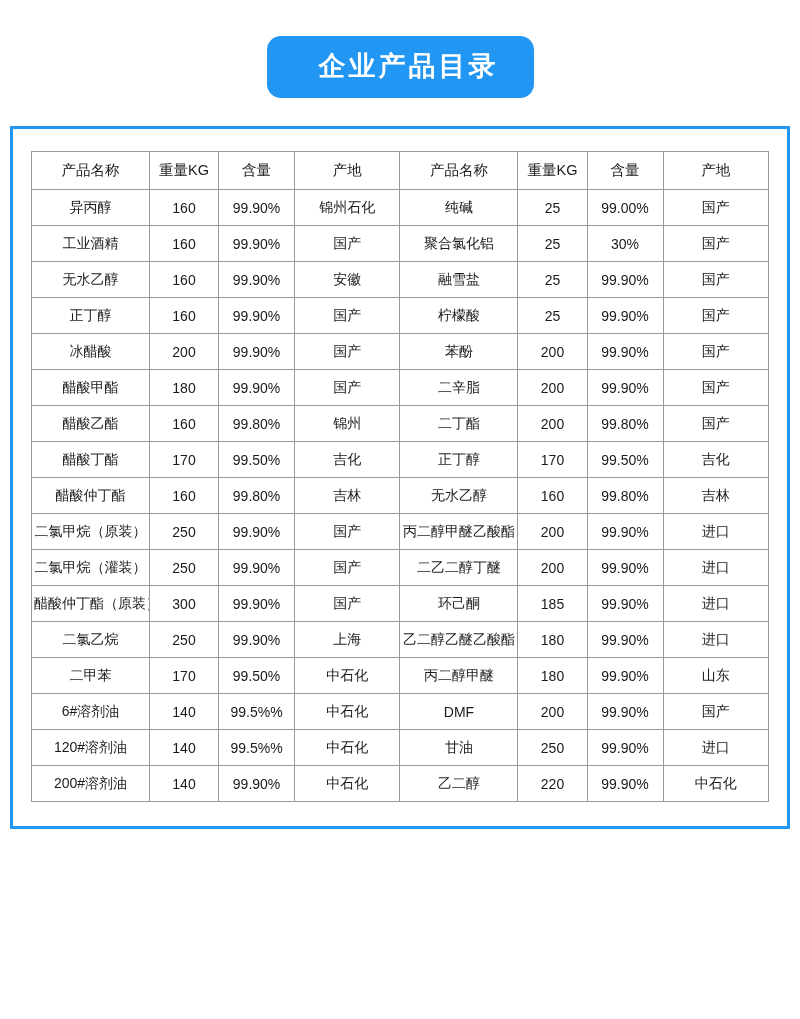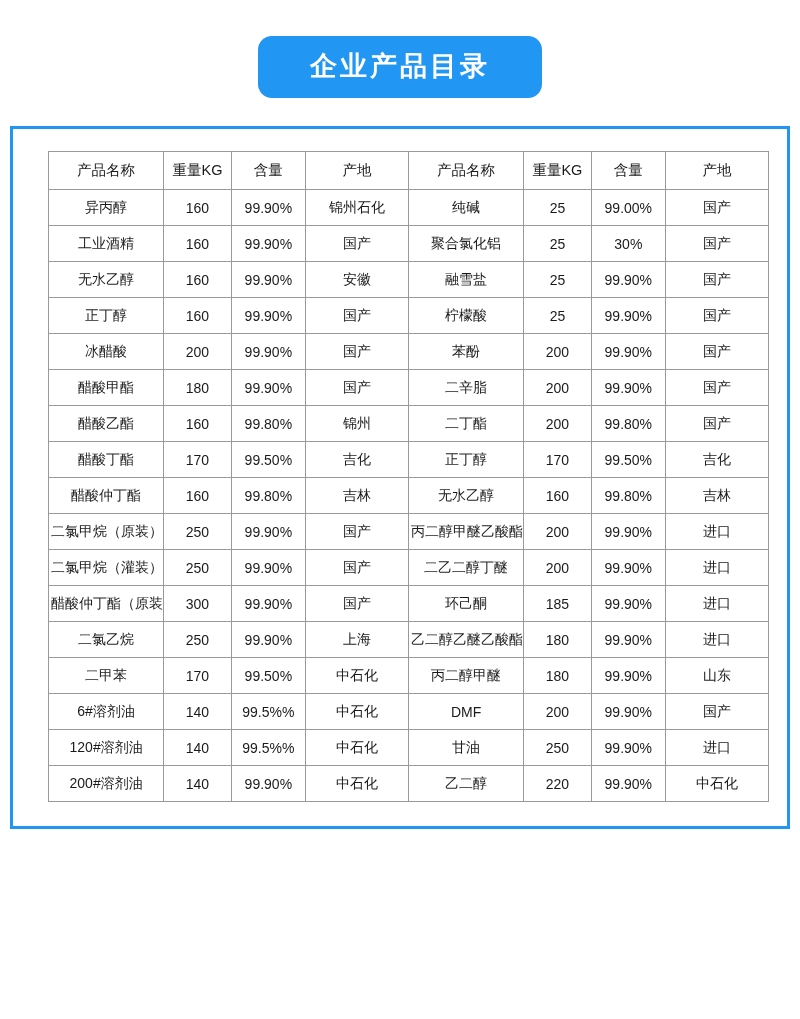--- a/index.html
+++ b/index.html
@@ -27,29 +27,29 @@
     display: flex;
     justify-content: center;
   }
   .title-pill {
     background: #2196f3;
     color: #ffffff;
     font-size: 27px;
     font-weight: bold;
     letter-spacing: 3px;
     border-radius: 14px;
-    padding: 17px 52px 18px 52px;
+    padding: 17px 35px 18px 52px;
     line-height: 1;
     box-sizing: border-box;
   }
   .outer-frame {
     margin: 28px 10px 0 10px;
     border: 3px solid #2196f3;
     background: #ffffff;
-    padding: 22px 18px 24px 35px;
+    padding: 22px 18px 24px 18px;
     box-sizing: border-box;
   }
   table.catalog {
     border-collapse: collapse;
     width: 100%;
     table-layout: fixed;
   }
   table.catalog td {
     border: 1px solid #999999;
     height: 35px;

